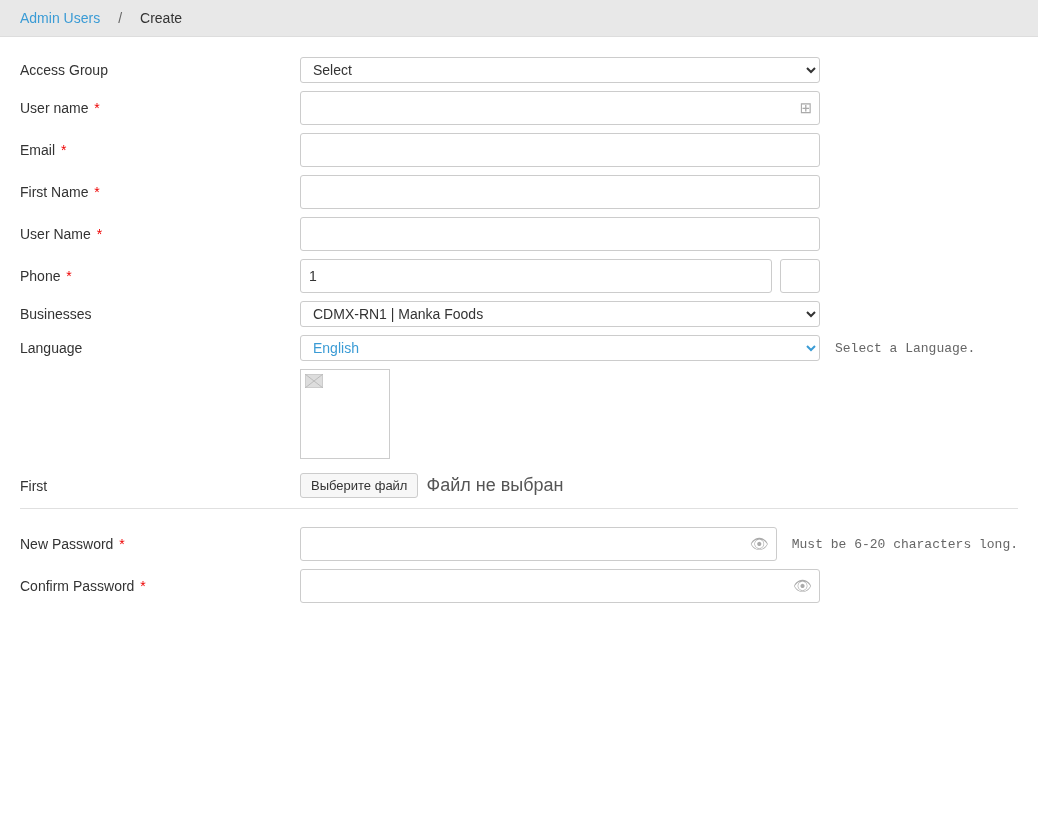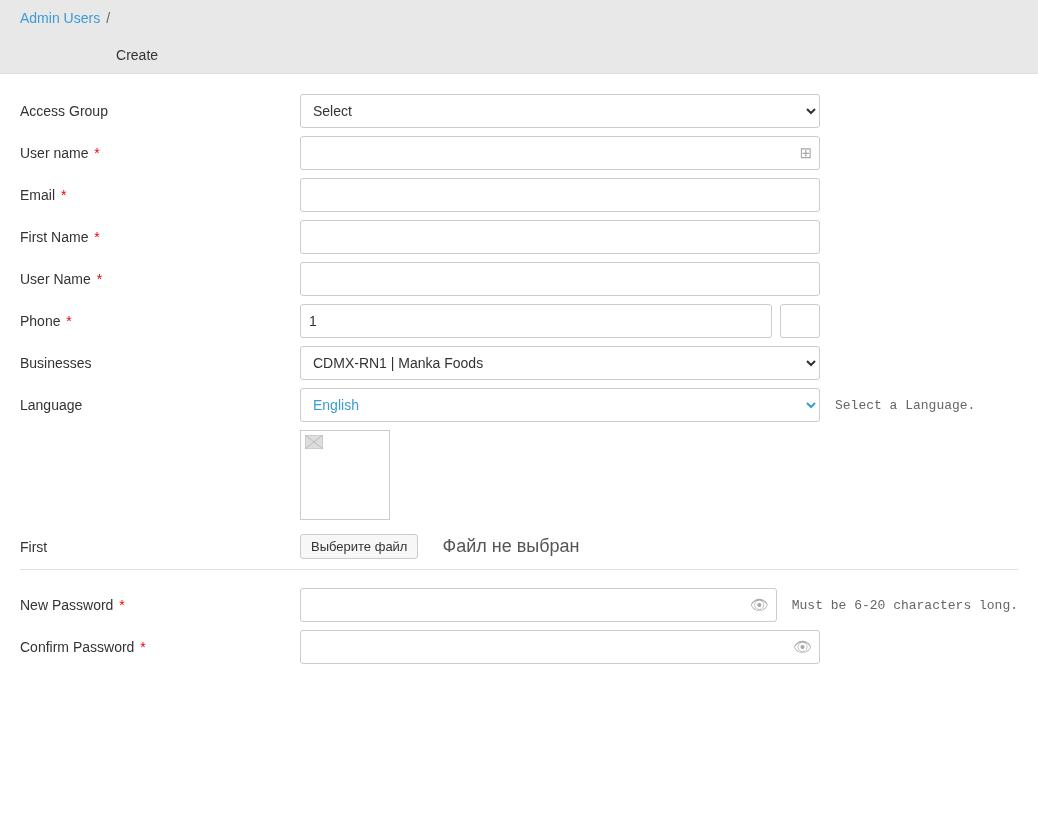--- a/index.html
+++ b/index.html
@@ -12,36 +12,35 @@
     .page-wrapper {
       background: #fff;
       min-height: 830px;
       width: 1038px;
     }
     .breadcrumb-bar {
       background: #e8e8e8;
       padding: 10px 20px;
       border-bottom: 1px solid #ddd;
       display: flex;
-      align-items: flex-start;
-      gap: 6px;
+      align-items: flex-end;
+      gap: 18px;
     }
     .breadcrumb-link {
       color: #3a9bd5;
       text-decoration: none;
       font-size: 14px;
     }
     .breadcrumb-separator {
       color: #666;
       font-size: 14px;
     }
     .breadcrumb-current {
       color: #333;
       font-size: 14px;
-      margin-top: 37px;
     }
     .form-body {
       padding: 20px 20px 20px 20px;
     }
     .form-row {
       display: flex;
       align-items: center;
       margin-bottom: 8px;
     }
     .form-label {
@@ -72,21 +71,21 @@
       height: 34px;
       border: 1px solid #ccc;
       border-radius: 3px;
       padding: 0 30px 0 8px;
       font-size: 14px;
       color: #333;
       outline: none;
     }
     select {
       width: 100%;
-      height: 34px;
+      height: 26px;
       border: 1px solid #ccc;
       border-radius: 3px;
       padding: 0 8px;
       font-size: 14px;
       color: #333;
       background: #fff;
       appearance: auto;
       outline: none;
     }
     .phone-row {
@@ -133,21 +132,21 @@
       background: #fff;
       margin-bottom: 8px;
       display: flex;
       align-items: flex-start;
       justify-content: flex-start;
       padding: 4px;
     }
     .file-input-wrap {
       display: flex;
       align-items: center;
-      gap: 24px;
+      gap: 8px;
     }
     .file-button {
       background: #f7f7f7;
       border: 1px solid #ccc;
       border-radius: 3px;
       padding: 4px 10px;
       font-size: 13px;
       cursor: pointer;
       color: #333;
     }

